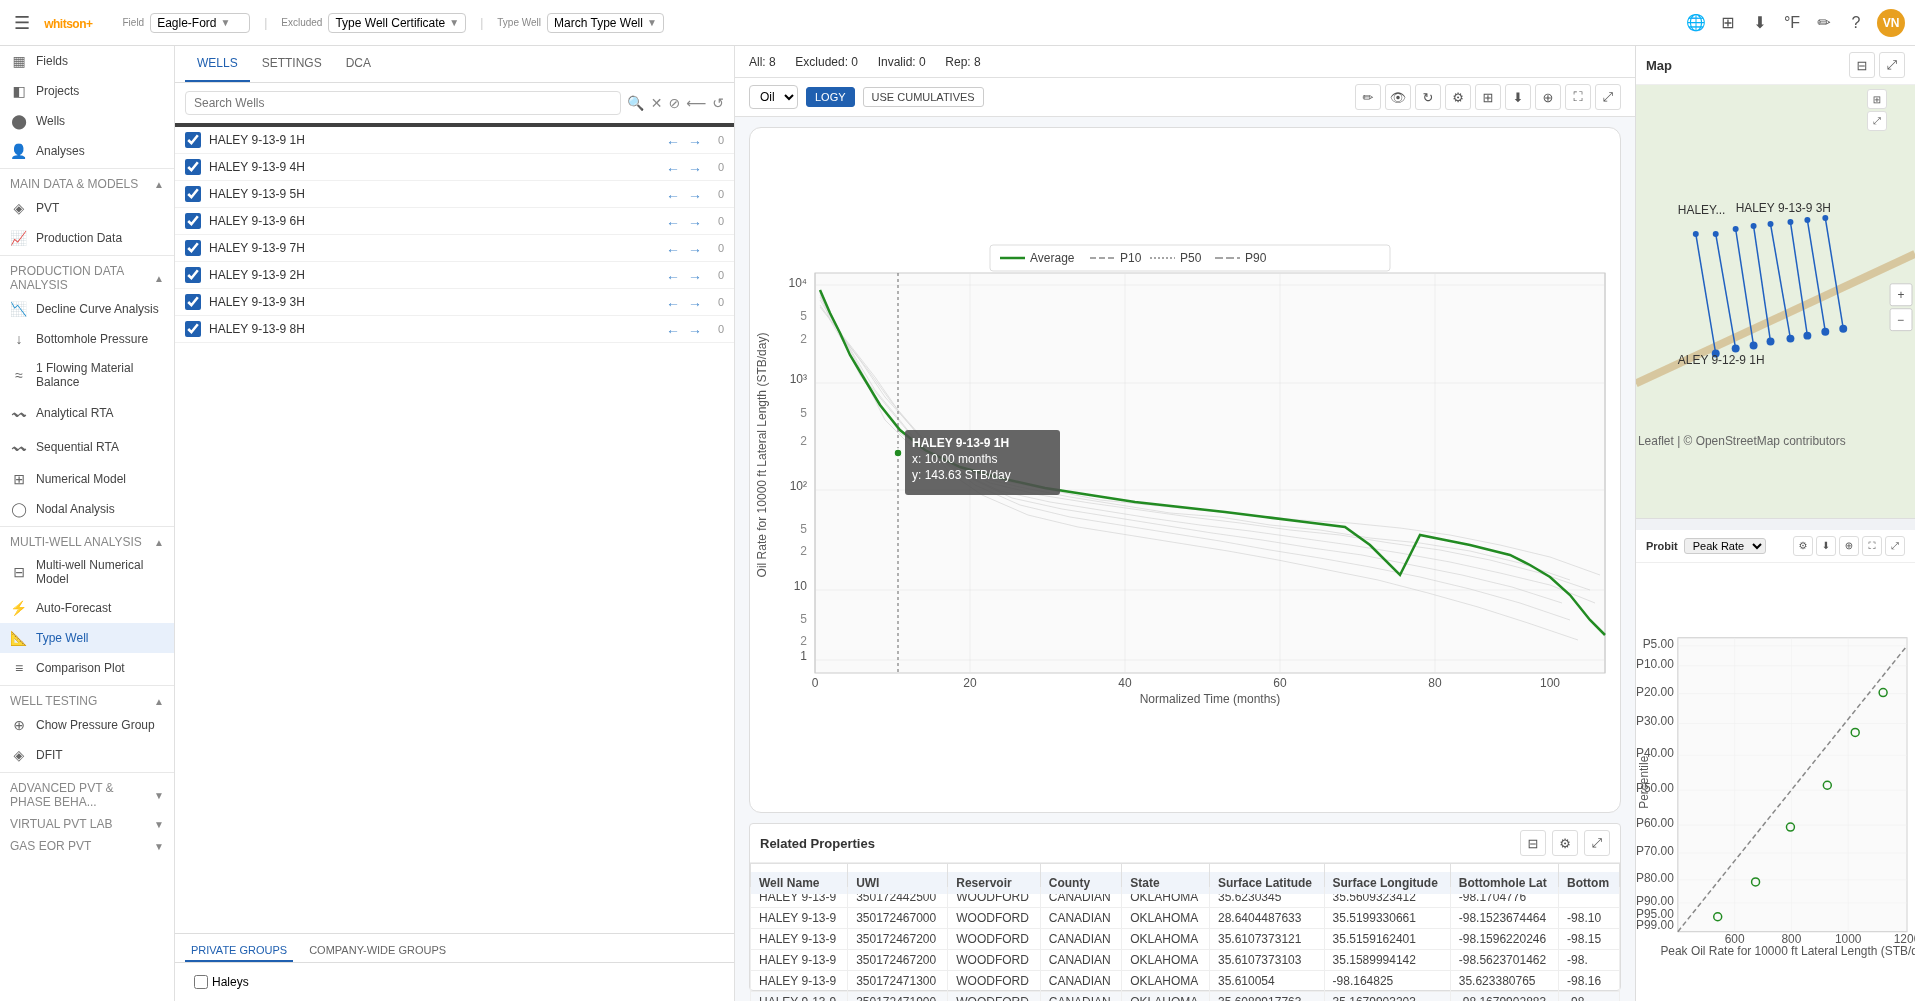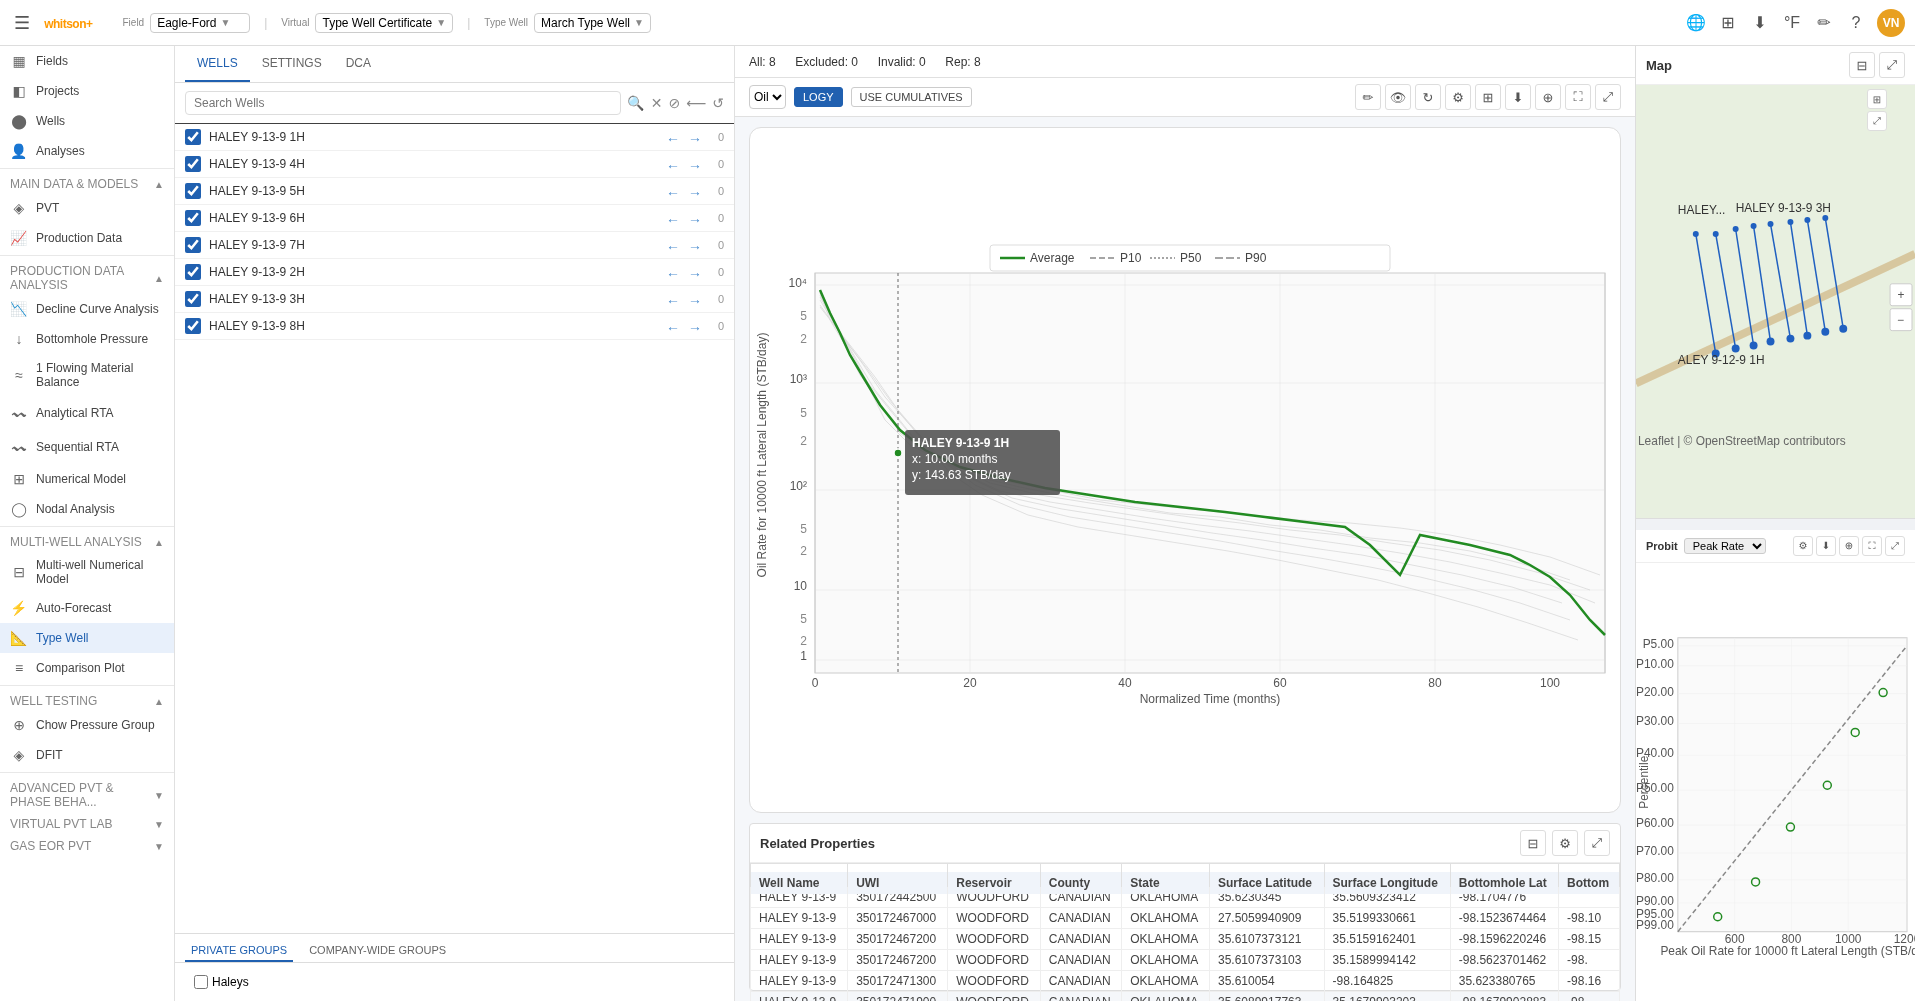--- a/index.html
+++ b/index.html
@@ -29,21 +29,21 @@
     .sidebar-item.active .si-icon { color: #2060b0; }
     .sidebar-section { padding: 6px 10px 2px 10px; font-size: 10px; font-weight: normal; color: #888; text-transform: uppercase; display: flex; justify-content: space-between; align-items: center; }
     .sidebar-section .collapse-icon { cursor: pointer; font-size: 10px; }
     .sidebar-divider { height: 1px; background: #e8e8e8; margin: 2px 0; }
 
     
     .wells-panel { width: 560px; background: #fff; border-right: 1px solid #e0e0e0; display: flex; flex-direction: column; flex-shrink: 0; overflow: hidden; }
     .wells-tabs { display: flex; border-bottom: 1px solid #ddd; padding: 0 10px; }
     .wells-tab { padding: 10px 12px; cursor: pointer; color: #666; border-bottom: 2px solid transparent; font-size: 12px; font-weight: 500; }
     .wells-tab.active { color: #2060b0; border-bottom-color: #2060b0; }
-    .wells-search { display: flex; align-items: center; padding: 8px 10px; gap: 6px; border-bottom: 1px solid #404040; }
+    .wells-search { display: flex; align-items: center; padding: 8px 10px; gap: 6px; border-bottom: 4px solid #404040; }
     .wells-search input { flex: 1; border: 1px solid #ddd; border-radius: 4px; padding: 4px 8px; font-size: 12px; }
     .wells-search-icon { color: #888; cursor: pointer; font-size: 14px; }
     .wells-list { flex: 1; overflow-y: auto; }
     .well-row { display: flex; align-items: center; padding: 5px 10px; gap: 8px; border-bottom: 1px solid #f0f0f0; cursor: pointer; }
     .well-checkbox { width: 16px; height: 16px; accent-color: #2060b0; cursor: pointer; }
     .well-name { flex: 1; color: #333; font-size: 12px; }
     .well-arrow { color: #5090d0; cursor: pointer; font-size: 14px; }
     .well-num { color: #999; font-size: 11px; min-width: 14px; text-align: right; }
     .groups-section { border-top: 1px solid #ddd; flex-shrink: 0; }
     .groups-tabs { display: flex; padding: 6px 10px 0; gap: 10px; border-bottom: 1px solid #ddd; }
@@ -52,21 +52,21 @@
     .groups-list { padding: 8px 10px; }
     .group-row { display: flex; align-items: center; gap: 4px; padding: 4px 9px; }
     .group-checkbox { width: 14px; height: 14px; }
 
     
     .chart-area { flex: 1; display: flex; flex-direction: column; overflow: hidden; background: #f5f7fa; }
     .chart-header { display: flex; align-items: center; padding: 8px 14px; background: #fff; border-bottom: 1px solid #e0e0e0; gap: 10px; flex-shrink: 0; }
     .chart-stats { font-size: 13px; color: #333; font-weight: 500; }
     .chart-stats span { margin-right: 16px; }
     .chart-controls-row { display: flex; align-items: center; padding: 6px 14px; gap: 8px; background: #fff; border-bottom: 1px solid #e0e0e0; flex-shrink: 0; }
-    .chart-select { border: 1px solid #ccc; border-radius: 4px; padding: 3px 0; font-size: 12px; background: #fff; cursor: pointer; }
+    .chart-select { border: 1px solid #ccc; border-radius: 4px; padding: 3px 6px; font-size: 12px; background: #fff; cursor: pointer; }
     .chart-btn { border: 1px solid #ccc; border-radius: 3px; padding: 3px 8px; font-size: 11px; background: #fff; cursor: pointer; color: #444; }
     .chart-btn.active { background: #2060b0; color: #fff; border-color: #2060b0; }
     .chart-icon-btn { width: 26px; height: 26px; border: 1px solid #ddd; border-radius: 3px; background: #fff; display: flex; align-items: center; justify-content: center; cursor: pointer; color: #555; font-size: 13px; }
     .chart-main { flex: 1; padding: 10px 14px; display: flex; flex-direction: column; gap: 10px; overflow: hidden; }
 
     
     .plot-container { background: #fff; border: 1px solid #ddd; border-radius: 12px; position: relative; overflow: hidden; }
     .plot-svg { width: 100%; }
 
     
@@ -105,21 +105,21 @@
     <span class="topbar-label">Field</span>
     <div class="topbar-select">
       <span>Eagle-Ford</span>
       <span style="font-size:10px;color:#888">▼</span>
     </div>
   </div>
 
   <span class="topbar-sep">|</span>
 
   <div class="topbar-field-group">
-    <span class="topbar-label">Virtual</span>
+    <span class="topbar-label">Excluded</span>
     <div class="topbar-select">
       <span>Type Well Certificate</span>
       <span style="font-size:10px;color:#888">▼</span>
     </div>
   </div>
 
   <span class="topbar-sep">|</span>
 
   <div class="topbar-field-group">
     <span class="topbar-label">Type Well</span>
@@ -503,21 +503,21 @@
                   <td>35.5609323412</td>
                   <td>-98.1704776</td>
                   <td></td>
                 </tr>
                 <tr>
                   <td>HALEY 9-13-9</td>
                   <td>350172467000</td>
                   <td>WOODFORD</td>
                   <td>CANADIAN</td>
                   <td>OKLAHOMA</td>
-                  <td>27.5059940909</td>
+                  <td>28.6404487633</td>
                   <td>35.5199330661</td>
                   <td>-98.1523674464</td>
                   <td>-98.10</td>
                 </tr>
                 <tr>
                   <td>HALEY 9-13-9</td>
                   <td>350172467200</td>
                   <td>WOODFORD</td>
                   <td>CANADIAN</td>
                   <td>OKLAHOMA</td>

